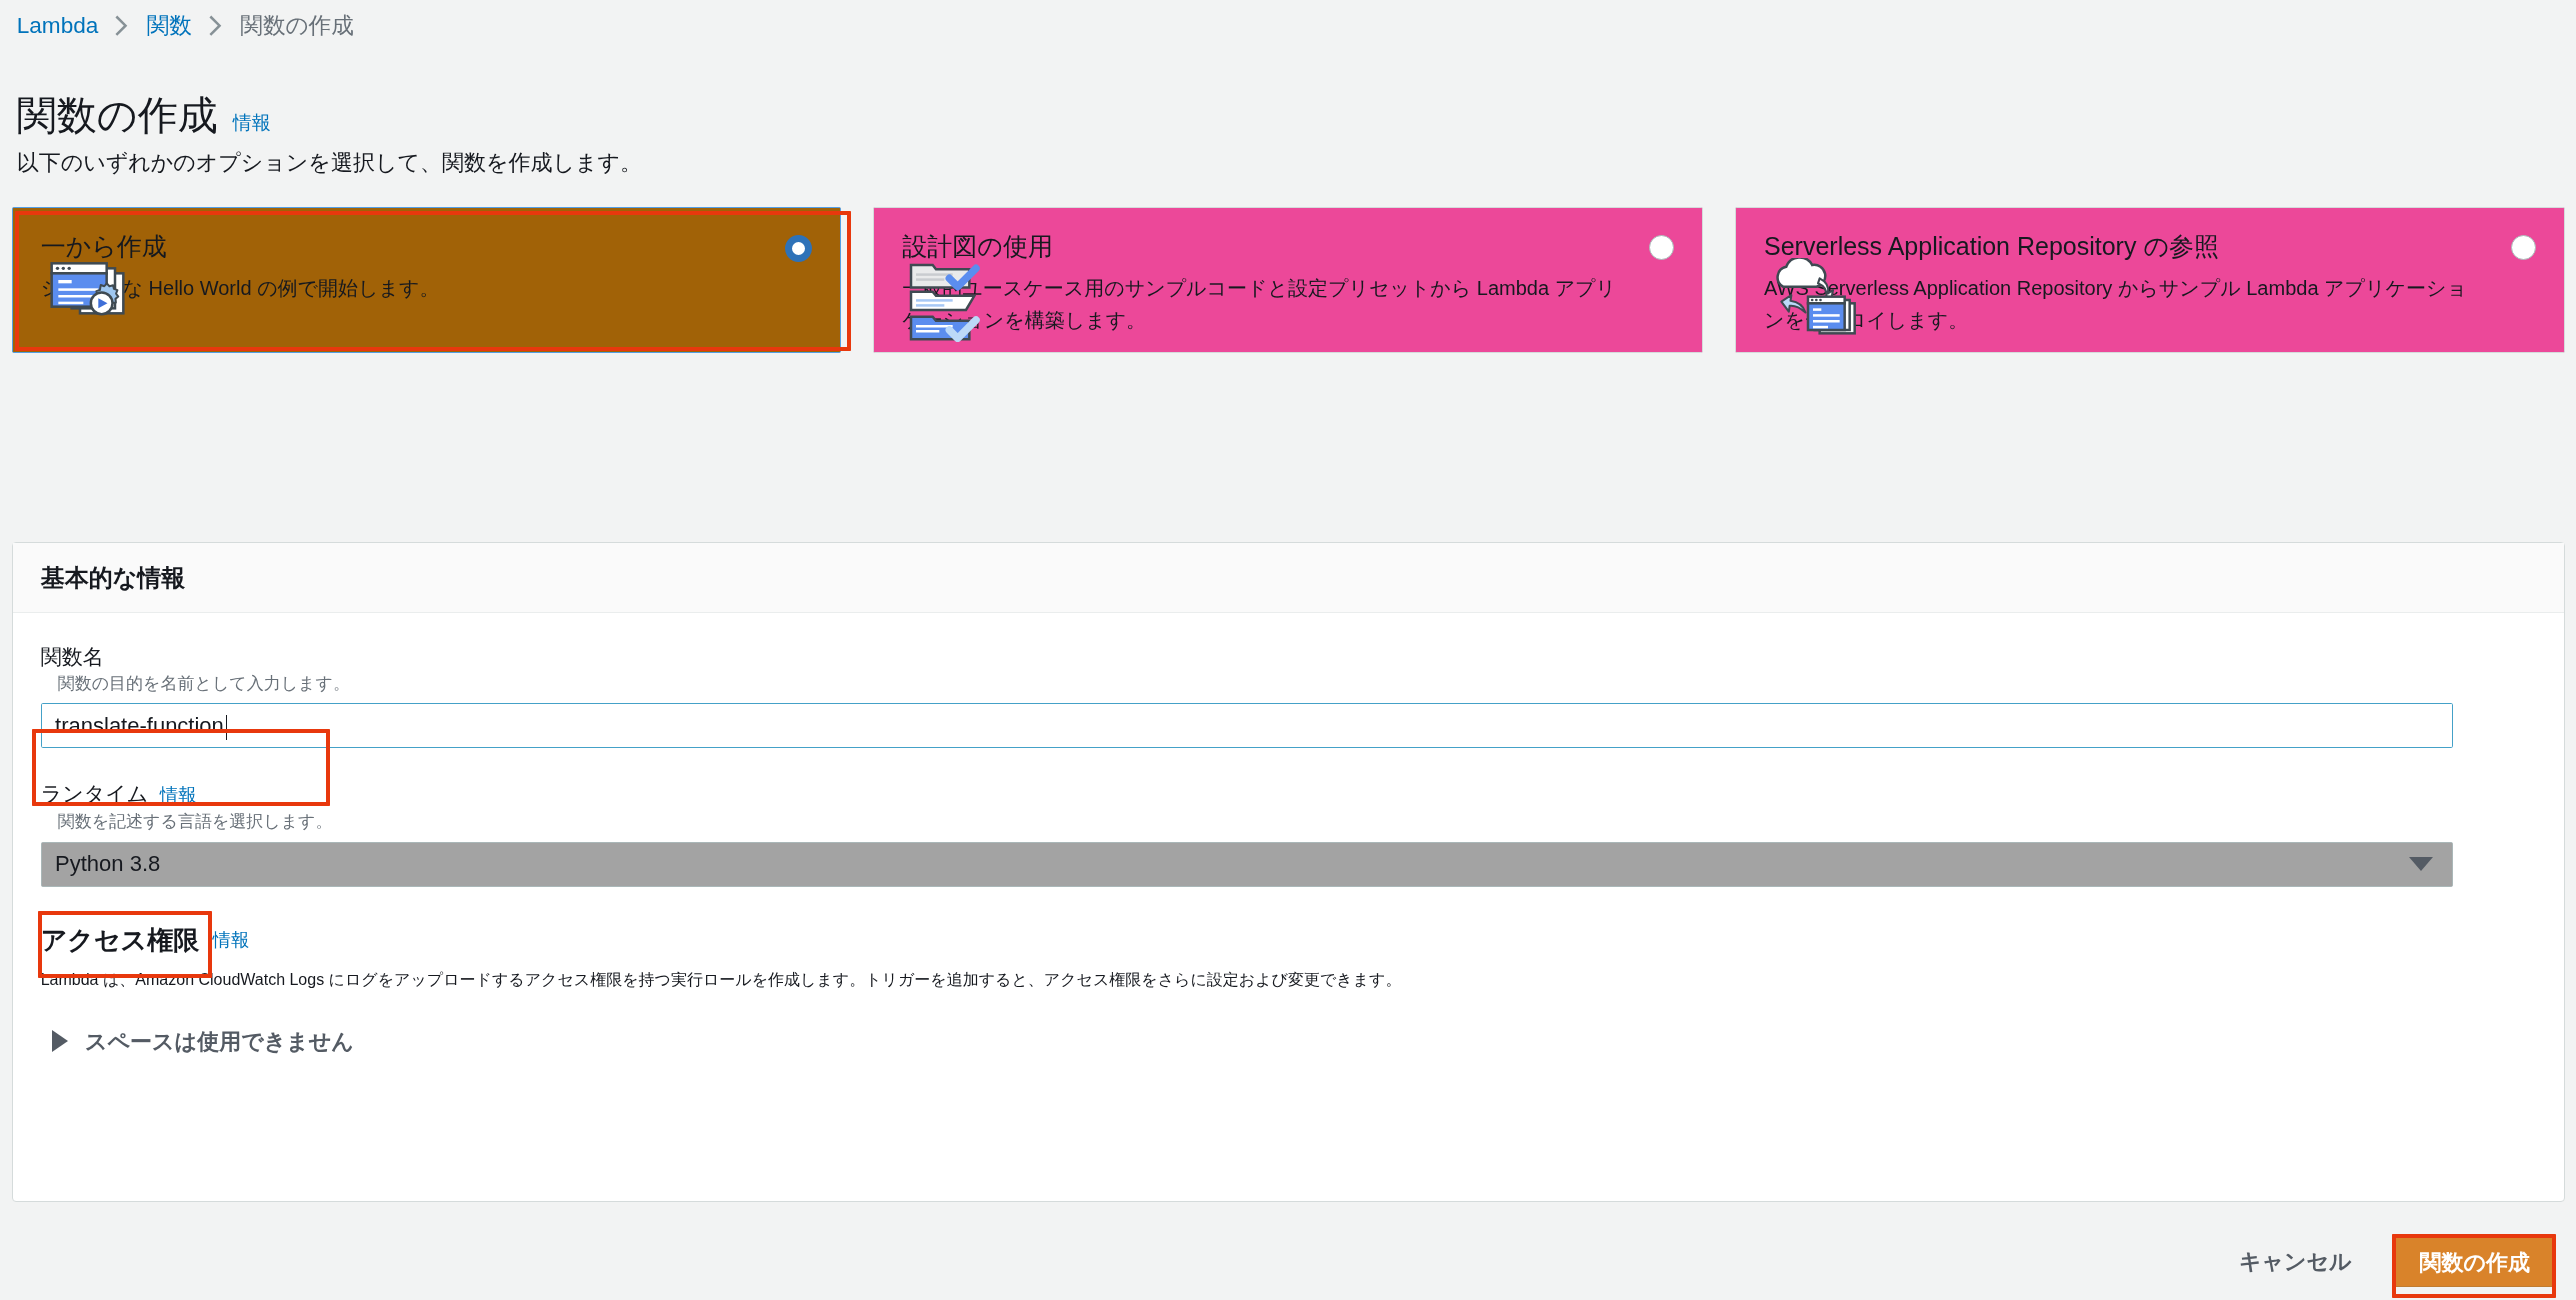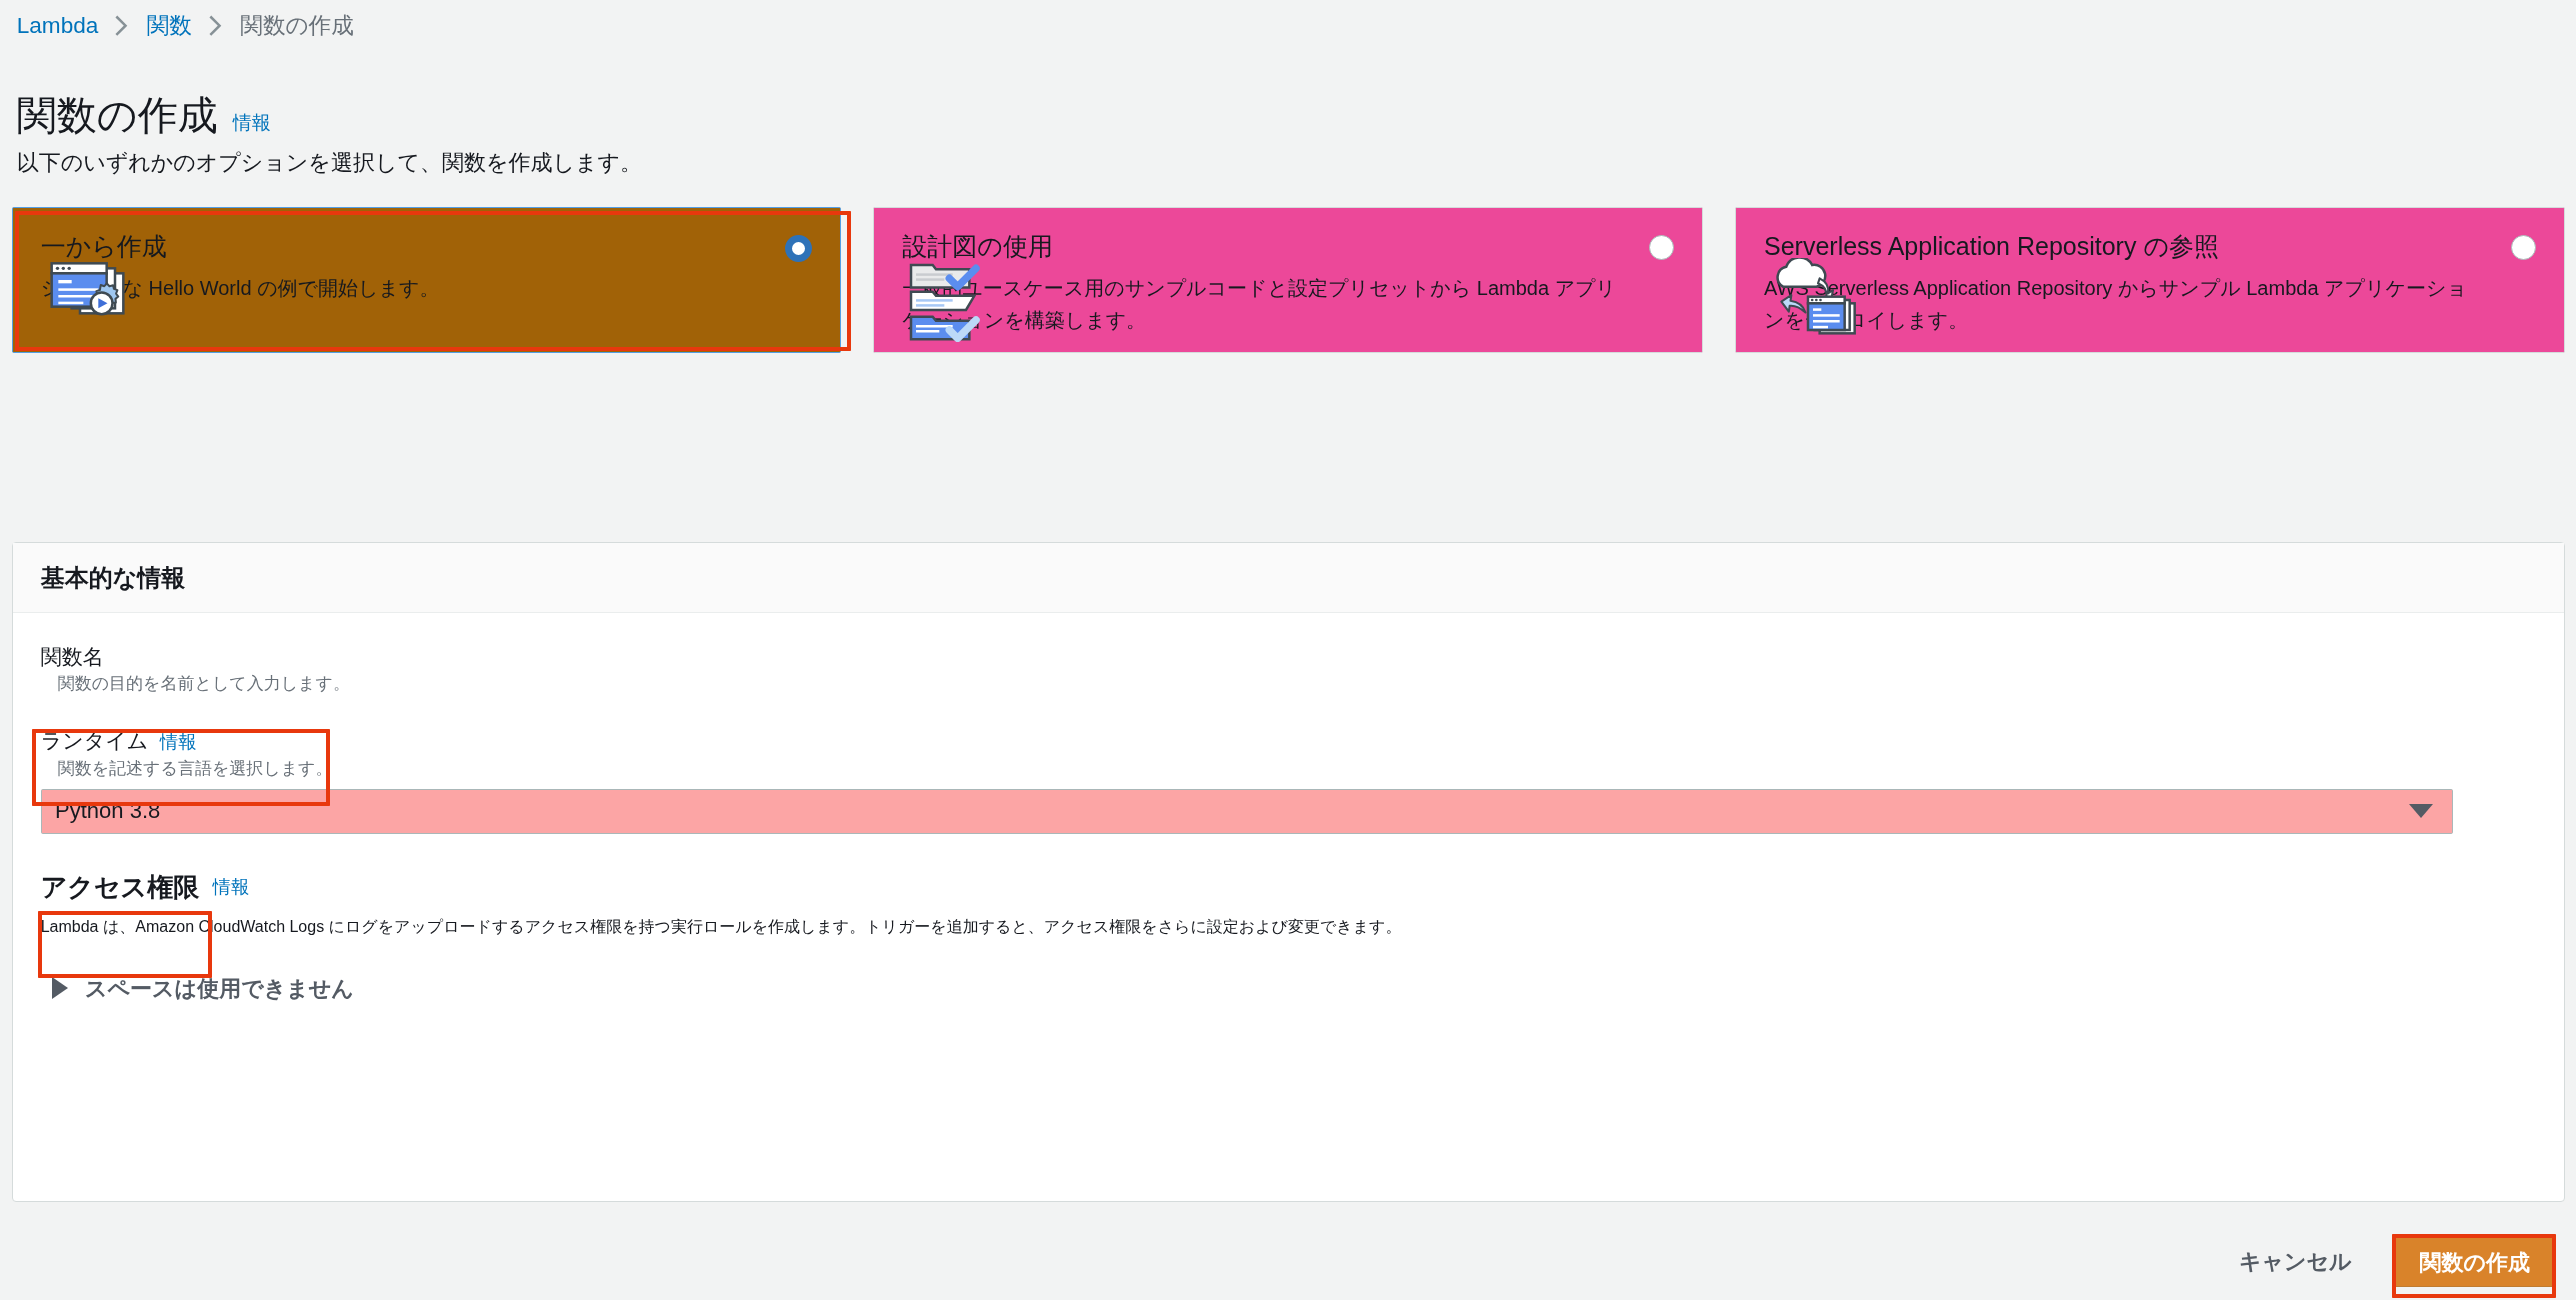--- a/index.html
+++ b/index.html
@@ -119,21 +119,21 @@
   }
   .caret {
     display: inline-block; width: 1.7px; height: 25px;
     background: #16191f; margin-left: 1.7px;
     position: relative; top: 1.7px;
   }
 
   .select {
     width: 2412px; height: 45px;
     border: 0.8px solid #aab7b8;
-    border-radius: 1.7px; background: #fca5a5;
+    border-radius: 1.7px; background: #a3a3a3;
     font-size: 22px; color: #16191f;
     padding: 0 13.4px; display: flex;
     align-items: center; justify-content: space-between;
     cursor: pointer;
   }
   .select .chev {
     width: 0; height: 0;
     border-left: 12.5px solid transparent;
     border-right: 12.5px solid transparent;
     border-top: 14px solid #545b64;
@@ -299,20 +299,24 @@
   </div>
 
   <section class="panel">
     <div class="panel-header">
       <h2>基本的な情報</h2>
     </div>
     <div class="panel-body">
 
       <div class="field-label">関数名</div>
       <div class="field-hint">関数の目的を名前として入力します。</div>
+      <div class="text-input">
+        <span>translate-function</span>
+          <span class="caret"></span>
+      </div>
 
       <div class="field-label with-info" style="margin-top:32px">
         <span>ランタイム</span>
         <span class="info-link-sm">情報</span>
       </div>
       <div class="field-hint">関数を記述する言語を選択します。</div>
       <div class="select">
         <span>Python 3.8</span>
         <span class="chev"></span>
       </div>

